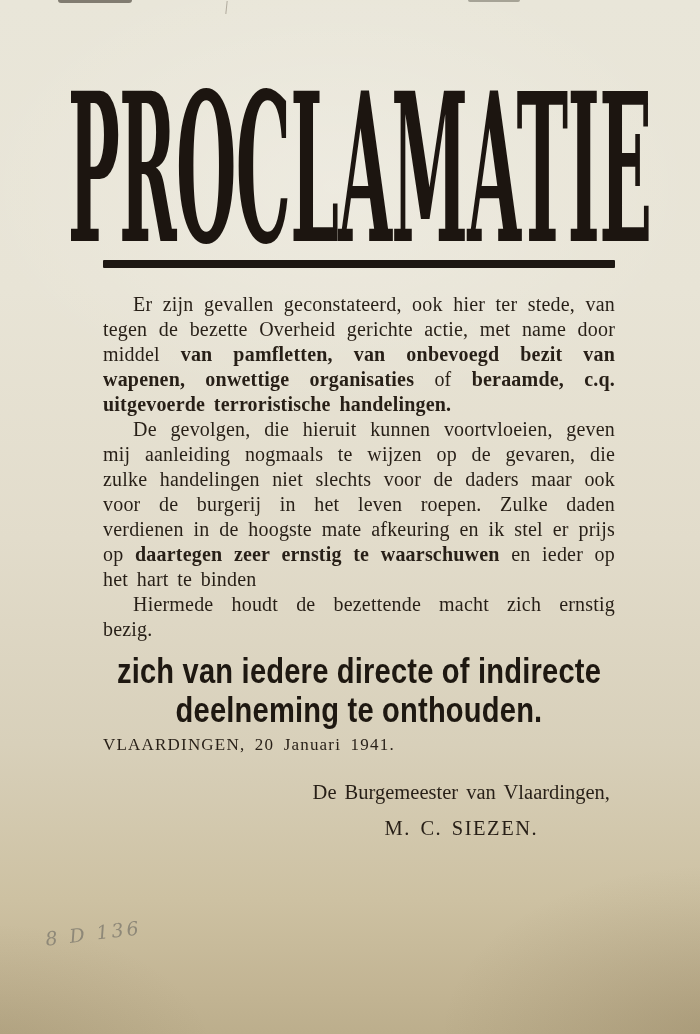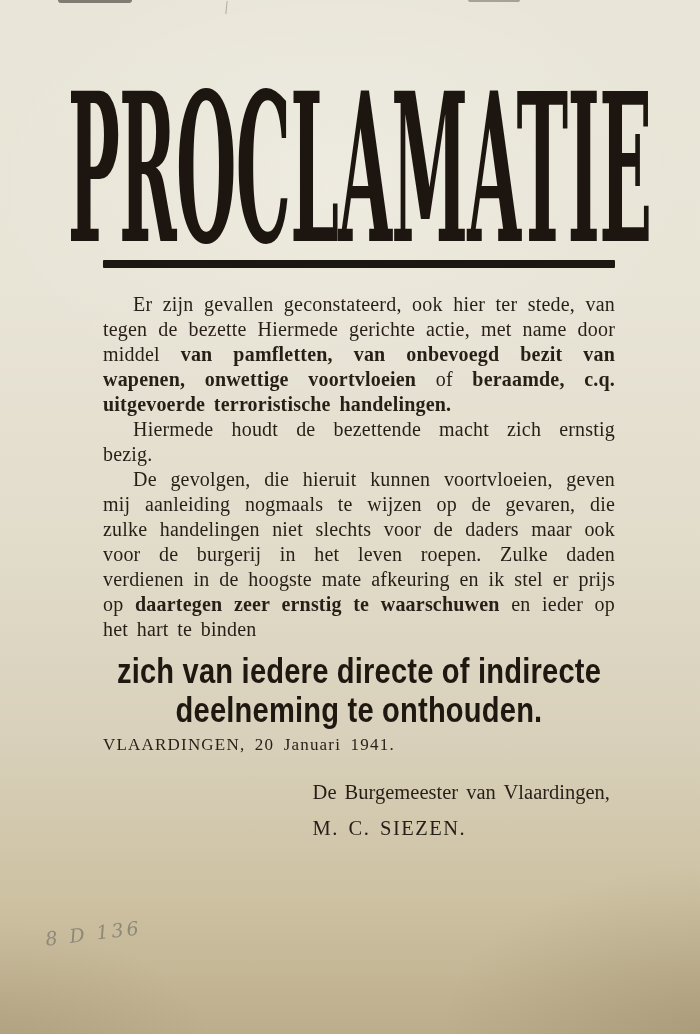--- a/index.html
+++ b/index.html
@@ -117,20 +117,21 @@
     font-family: "Liberation Serif", serif;
     font-size: 17px;
     letter-spacing: 1.2px;
     word-spacing: 4px;
     color: #271f17;
   }
 
   .signature {
     margin: 26px 5px 0 auto;
     width: max-content;
+    text-align: center;
     font-family: "Liberation Serif", serif;
     font-size: 20.5px;
     word-spacing: 3px;
     color: #271f17;
   }
   .sig-name {
     margin-top: 13px;
     letter-spacing: 1.5px;
   }
 
@@ -159,28 +160,28 @@
   <div class="content">
 
     <header class="masthead">
       <div class="title-wrap">
         <div class="title">PROCLAMATIE</div>
       </div>
       <div class="title-rule"></div>
     </header>
 
     <p class="body first indent">
-      <span>Er zijn gevallen geconstateerd, ook hier ter stede, van tegen de bezette Hiermede gerichte actie, met name door middel </span><span class="b">van pamfletten, van onbevoegd bezit van wapenen, onwettige voortvloeien</span><span> of </span><span class="b">beraamde, c.q. uitgevoerde terroristische handelingen.</span>
+      <span>Er zijn gevallen geconstateerd, ook hier ter stede, van tegen de bezette Overheid gerichte actie, met name door middel </span><span class="b">van pamfletten, van onbevoegd bezit van wapenen, onwettige organisaties</span><span> of </span><span class="b">beraamde, c.q. uitgevoerde terroristische handelingen.</span>
     </p>
-
-    <p class="body indent">Hiermede houdt de bezettende macht zich ernstig bezig.</p>
 
     <p class="body indent">
       <span>De gevolgen, die hieruit kunnen voortvloeien, geven mij aanleiding nogmaals te wijzen op de gevaren, die zulke handelingen niet slechts voor de daders maar ook voor de burgerij in het leven roepen. Zulke daden verdienen in de hoogste mate afkeuring en ik stel er prijs op </span><span class="b">daartegen zeer ernstig te waarschuwen</span><span> en ieder op het hart te binden</span>
     </p>
+
+    <p class="body indent">Hiermede houdt de bezettende macht zich ernstig bezig.</p>
 
     <h2 class="subhead">
       <span class="line">zich van iedere directe of indirecte</span>
       <span class="line">deelneming te onthouden.</span>
     </h2>
 
 
     <p class="dateline">VLAARDINGEN, 20 Januari 1941.</p>
 
     <div class="signature">

